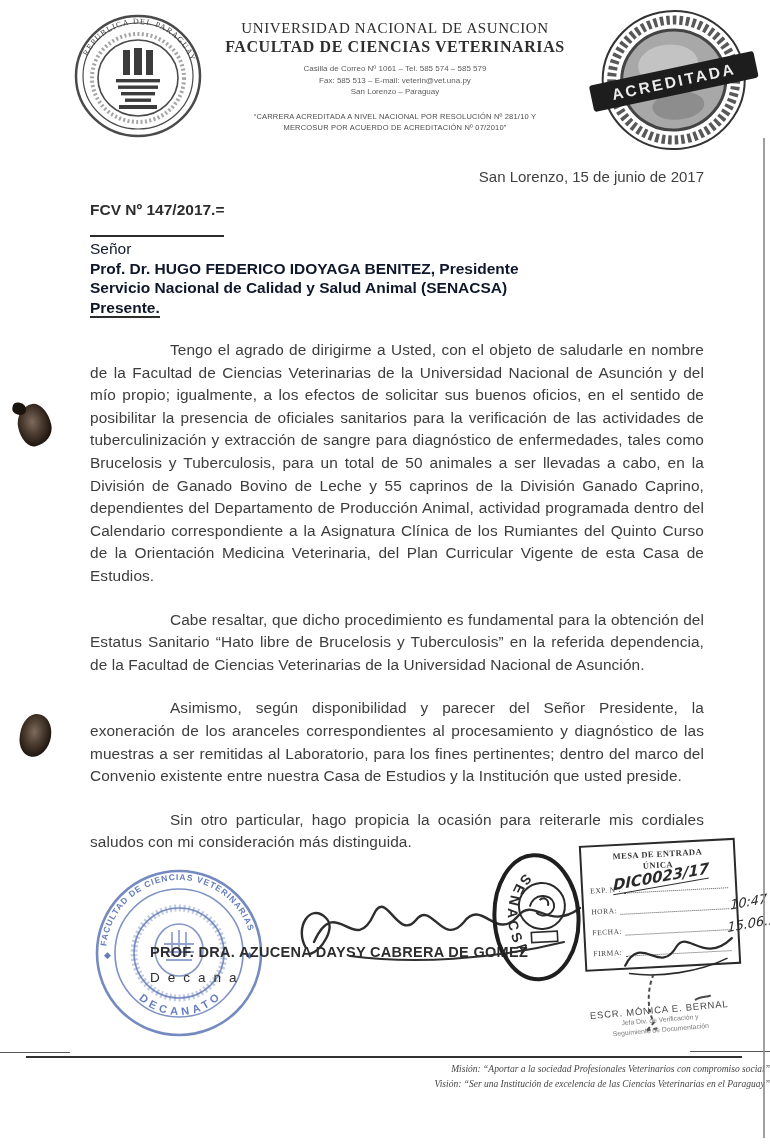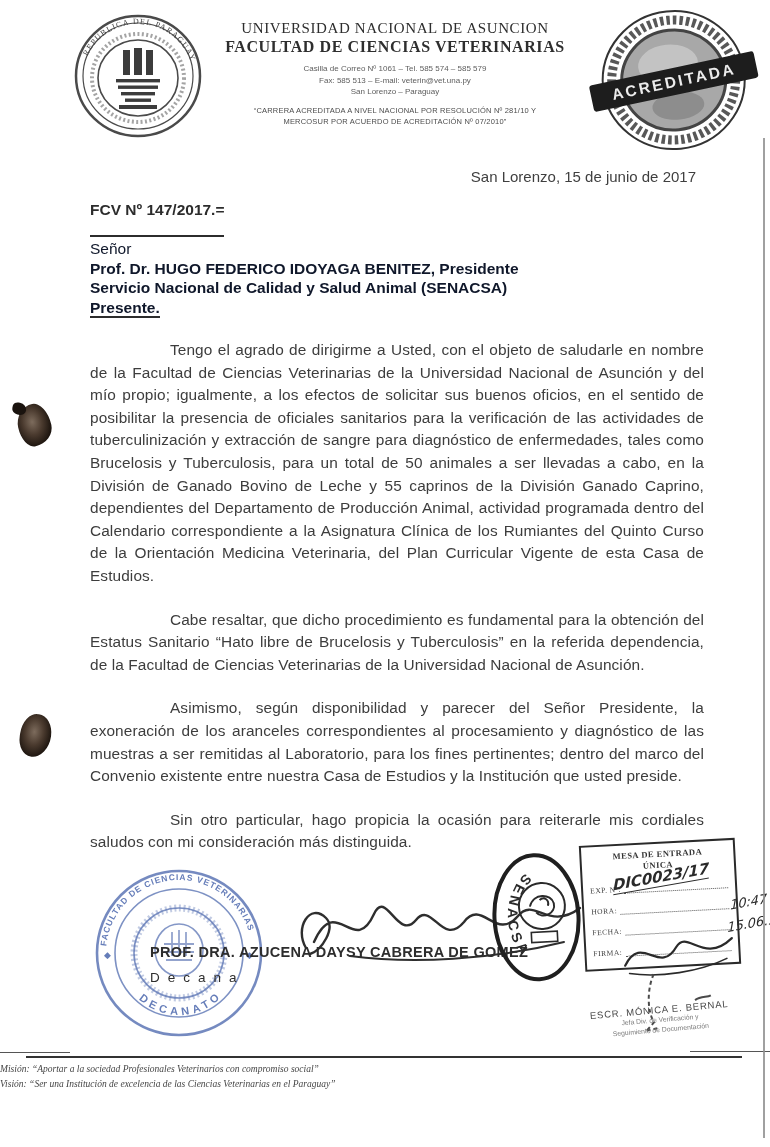--- a/index.html
+++ b/index.html
@@ -6,24 +6,24 @@
   .page{
     position:relative;width:770px;height:1147px;background:#ffffff;overflow:hidden;
     font-family:"Liberation Sans",sans-serif;color:#3b3b3b;
   }
   
   .seal-left{position:absolute;left:64px;top:10px;}
   .header-center{position:absolute;left:205px;top:20px;width:380px;text-align:center;}
   .uni-name{font-family:"Liberation Serif",serif;font-weight:normal;font-size:15px;letter-spacing:.6px;color:#2e2e2e;}
   .fac-name{font-family:"Liberation Serif",serif;font-weight:bold;font-size:16px;letter-spacing:.6px;color:#2e2e2e;margin-top:1px;}
   .addr{font-size:8px;color:#5d5d5d;line-height:1.45;margin-top:7px;}
-  .accred{font-size:7.5px;color:#4c4c4c;line-height:1.5;margin-top:7px;letter-spacing:.2px;}
+  .accred{font-size:7.5px;color:#4c4c4c;line-height:1.5;margin-top:13px;letter-spacing:.2px;}
   .seal-right{position:absolute;left:588px;top:2px;transform:rotate(-6deg);}
   
-  .date-line{position:absolute;right:74px;top:168px;font-size:15px;color:#3f3f3f;}
+  .date-line{position:absolute;right:66px;top:168px;font-size:15px;color:#3f3f3f;}
   .ref-number{position:absolute;left:90px;top:201px;font-size:15.5px;font-weight:bold;color:#2c2c2c;
     border-bottom:2px solid #2c2c2c;padding-bottom:16px;}
   .recipient{position:absolute;left:90px;top:239px;font-size:15.5px;line-height:19.5px;color:#0f172a;}
   .recipient .bold{font-weight:bold;}
   .recipient .underline{font-weight:bold;border-bottom:2px solid #2c2c2c;display:inline-block;line-height:17px;}
   
   .letter-body{position:absolute;left:90px;top:309px;width:614px;margin-top:30px;}
   .letter-body p{
     margin:0 0 21px 0;font-size:15.4px;line-height:22.6px;text-align:justify;
     text-indent:80px;color:#3d3d3d;letter-spacing:.1px;
@@ -56,21 +56,21 @@
   .stamp-flourish{position:absolute;left:144px;top:130px;}
   
   .receiver{position:absolute;left:556px;top:1004px;width:208px;transform:rotate(-5deg);
     text-align:center;color:#4a4a4a;}
   .receiver .name{font-size:9.5px;letter-spacing:.8px;color:#474747;}
   .receiver .role{font-size:6.8px;color:#7a7a7a;line-height:1.5;}
   
   .footer-rule{position:absolute;left:26px;top:1056px;width:716px;border-top:2.5px solid #333;}
   .footer-rule2{position:absolute;left:0px;top:1052px;width:70px;border-top:1.5px solid #555;}
   .footer-rule3{position:absolute;left:690px;top:1051px;width:80px;border-top:1.5px solid #555;}
-  .footer-text{position:absolute;left:0;top:1062px;width:100%;text-align:left;
+  .footer-text{position:absolute;left:0;top:1062px;width:100%;text-align:right;
     font-family:"Liberation Serif",serif;font-style:italic;font-size:9.5px;color:#454545;line-height:1.55;}
   
   .ink-blob{position:absolute;background:radial-gradient(ellipse at 45% 42%, #7d6c5d 0%, #4a3a2e 38%, #1d150f 72%, #120d09 100%);}
   .blob-top{left:18px;top:404px;width:33px;height:42px;border-radius:56% 44% 60% 40%/48% 58% 42% 52%;transform:rotate(-12deg);}
   .blob-top::before{content:"";position:absolute;left:-2px;top:-4px;width:14px;height:12px;background:#1a130e;
     border-radius:40% 60% 50% 50%;transform:rotate(24deg);}
   .blob-bottom{left:20px;top:714px;width:31px;height:43px;border-radius:50% 50% 55% 45%/52% 48% 55% 45%;transform:rotate(8deg);}
   .edge-line{position:absolute;right:5px;top:138px;width:2px;height:1000px;background:#8f8f8f;opacity:.85;}
 </style>
 </head>

